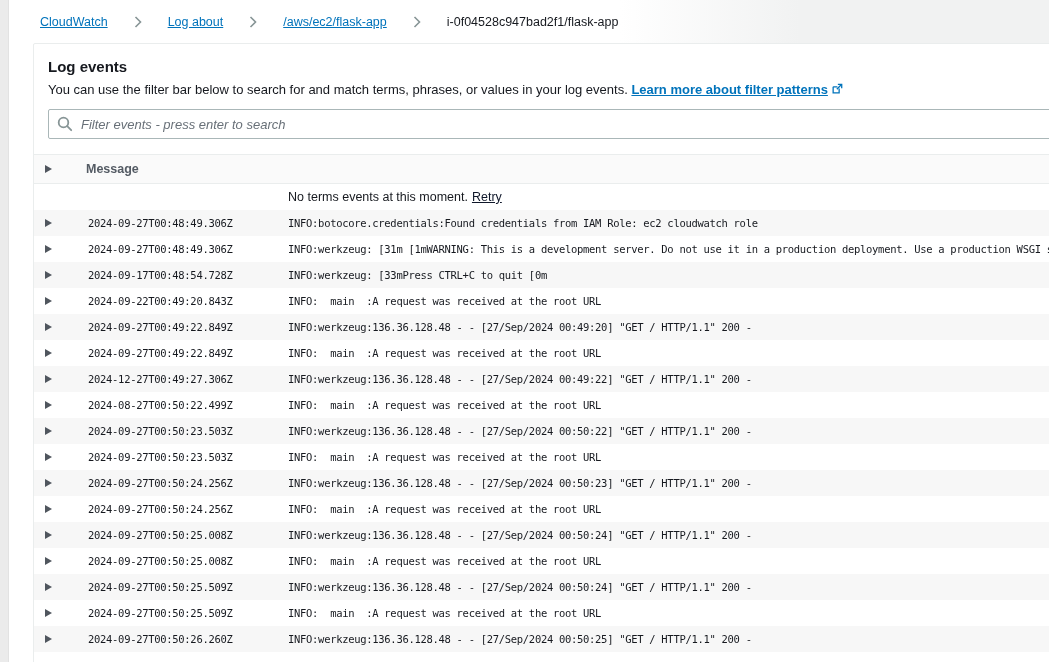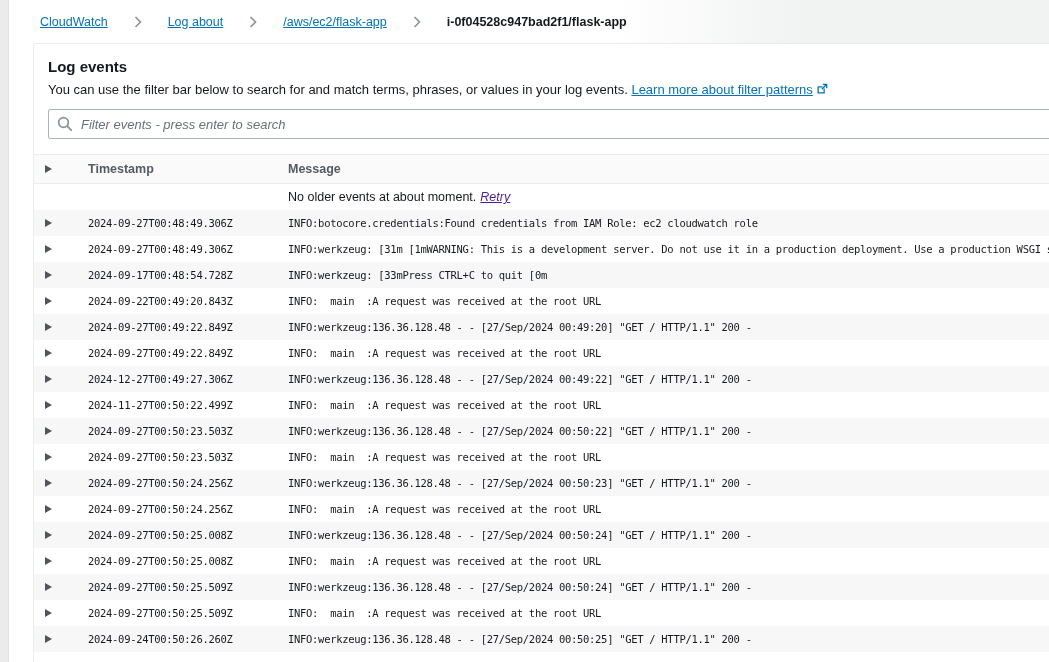--- a/index.html
+++ b/index.html
@@ -19,30 +19,30 @@
     background:#ebebeb; border-right:1px solid #e2e2e2; z-index:6;
   }
   
   .breadcrumb {
     position:absolute; left:40px; top:12px; height:20px;
     display:flex; align-items:center; gap:26px;
     font-size:12.5px; z-index:3; white-space:nowrap;
   }
   .crumb-link { color:#0073bb; text-decoration:underline; cursor:pointer; }
   .crumb-sep { display:flex; align-items:center; }
-  .crumb-current { color:#16191f; font-weight:700; }
+  .crumb-current { color:#16191f; font-weight:400; }
   
   .card {
     position:absolute; left:33px; top:43px; width:1400px; height:640px;
     background:#ffffff; border:1px solid #eaeded; border-radius:2px; z-index:2;
   }
   .card-pad { padding:14px 14px 0 14px; }
   .panel-title { font-size:15px; font-weight:700; line-height:18px; color:#16191f; }
   .panel-desc { margin-top:6px; font-size:13px; line-height:16px; color:#16191f; }
-  .learn-link { color:#0073bb; text-decoration:underline; cursor:pointer; }
+  .learn-link { color:#0073bb; text-decoration:underline; cursor:pointer;font-weight:bold; }
   .ext-icon { display:inline-block; vertical-align:-1px; margin-left:3px; }
   
   .filter-wrap { position:relative; margin:10px 14px 0 14px; }
   .filter-input {
     width:100%; height:30px; border:1px solid #aab7b8; border-radius:2px;
     padding:0 8px 0 32px; font-size:13px; color:#16191f; background:#fff;
     font-family:"Liberation Sans", sans-serif; outline:none;
   }
   .filter-input::placeholder { font-style:italic; color:#687078; opacity:1; }
   .search-icon { position:absolute; left:9px; top:7px; }
@@ -57,21 +57,21 @@
   .cell-ts { width:202px; padding-left:15px; flex:none; position:relative; overflow:hidden; white-space:nowrap; }
   .cell-msg { flex:1 1 auto; padding-left:13px; position:relative; overflow:hidden; white-space:nowrap; }
   .thead .cell-ts::before, .thead .cell-msg::before {
     content:""; position:absolute; left:0; top:7px; bottom:7px; width:1px; background:#d5dbdb;
   }
   .tri {
     display:inline-block; width:0; height:0; cursor:pointer;
     border-left:7px solid #50565e; border-top:4.5px solid transparent; border-bottom:4.5px solid transparent;
   }
   .notice-row { display:flex; align-items:center; height:26px; font-size:12.5px; color:#16191f; background:#fff; }
-  .retry-link { color:#4c1d95; font-style:italic; text-decoration:underline; cursor:pointer; margin-left:4px;text-align:center; }
+  .retry-link { color:#0f172a; text-decoration:underline; cursor:pointer; margin-left:4px;text-align:center; }
   .row {
     display:flex; align-items:center; height:26px; background:#ffffff; cursor:pointer;
     font-family:"DejaVu Sans Mono", monospace; font-size:10.5px; letter-spacing:-0.3px; color:#16191f;
   }
   .row.striped { background:#f7f7f7; }
 </style>
 </head>
 <body>
 
 <div class="top-band"></div>
@@ -120,29 +120,28 @@
         </svg>
     </span>
     <input class="filter-input" type="text" placeholder="Filter events - press enter to search" style="">
   </div>
 
   <div class="table">
     <div class="thead">
       <div class="cell-arrow">
         <span class="tri"></span>
       </div>
-      <div class="cell-ts">Timestamp</div>
       <div class="cell-msg">Message</div>
     </div>
 
     <div class="notice-row">
       <div class="cell-arrow"></div>
       <div class="cell-ts"></div>
       <div class="cell-msg">
-        <span>No older events at about moment.</span><span class="retry-link">Retry</span>
+        <span>No terms events at this moment.</span><span class="retry-link">Retry</span>
       </div>
     </div>
 
     <div id="rows">
         <div class="row striped">
     <div class="cell-arrow">
       <span class="tri"></span>
     </div>
     <div class="cell-ts">2024-09-27T00:48:49.306Z</div>
     <div class="cell-msg">INFO:botocore.credentials:Found credentials from IAM Role: ec2_cloudwatch_role</div>
@@ -186,21 +185,21 @@
     <div class="cell-arrow">
       <span class="tri"></span>
     </div>
     <div class="cell-ts">2024-12-27T00:49:27.306Z</div>
     <div class="cell-msg">INFO:werkzeug:136.36.128.48 - - [27/Sep/2024 00:49:22] "GET / HTTP/1.1" 200 -</div>
   </div>
         <div class="row">
     <div class="cell-arrow">
       <span class="tri"></span>
     </div>
-    <div class="cell-ts">2024-11-27T00:50:22.499Z</div>
+    <div class="cell-ts">2024-08-27T00:50:22.499Z</div>
     <div class="cell-msg">INFO:__main__:A request was received at the root URL</div>
   </div>
         <div class="row striped">
     <div class="cell-arrow">
       <span class="tri"></span>
     </div>
     <div class="cell-ts">2024-09-27T00:50:23.503Z</div>
     <div class="cell-msg">INFO:werkzeug:136.36.128.48 - - [27/Sep/2024 00:50:22] "GET / HTTP/1.1" 200 -</div>
   </div>
         <div class="row">
@@ -249,18 +248,18 @@
     <div class="cell-arrow">
       <span class="tri"></span>
     </div>
     <div class="cell-ts">2024-09-27T00:50:25.509Z</div>
     <div class="cell-msg">INFO:__main__:A request was received at the root URL</div>
   </div>
         <div class="row striped">
     <div class="cell-arrow">
       <span class="tri"></span>
     </div>
-    <div class="cell-ts">2024-09-24T00:50:26.260Z</div>
+    <div class="cell-ts">2024-09-27T00:50:26.260Z</div>
     <div class="cell-msg">INFO:werkzeug:136.36.128.48 - - [27/Sep/2024 00:50:25] "GET / HTTP/1.1" 200 -</div>
   </div>
       </div>
   </div>
 </section>
 
 </body></html>

